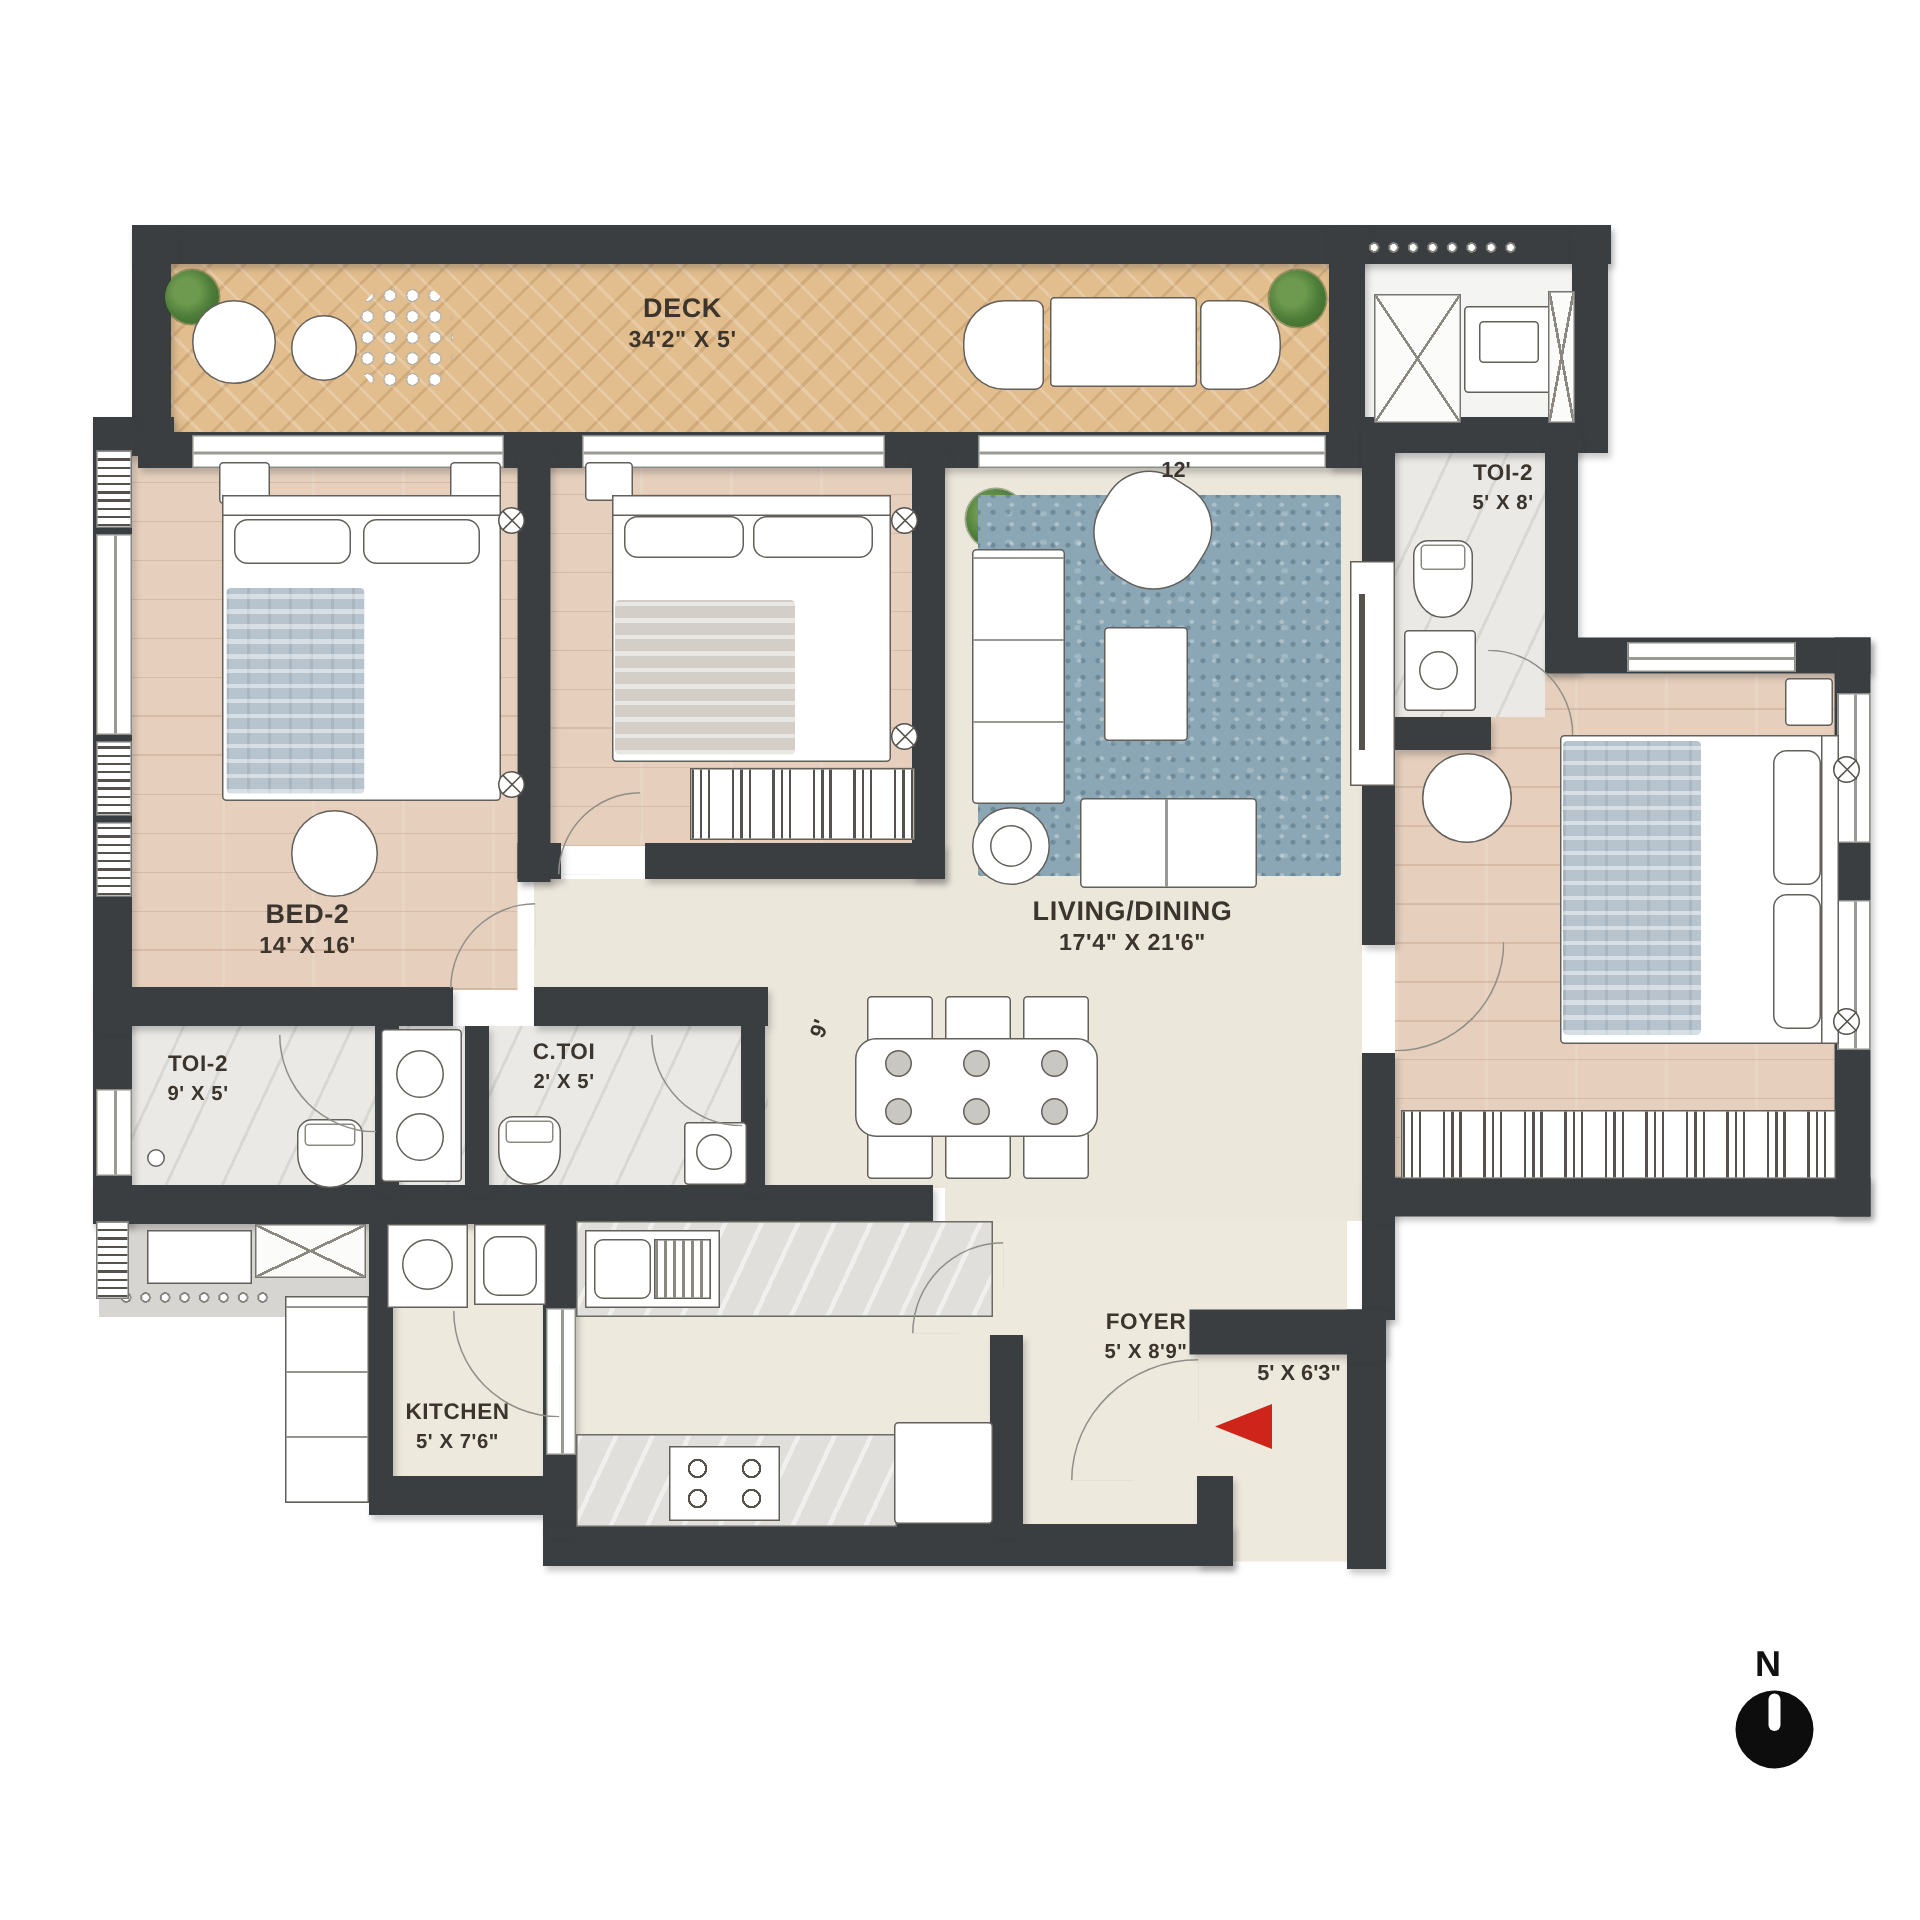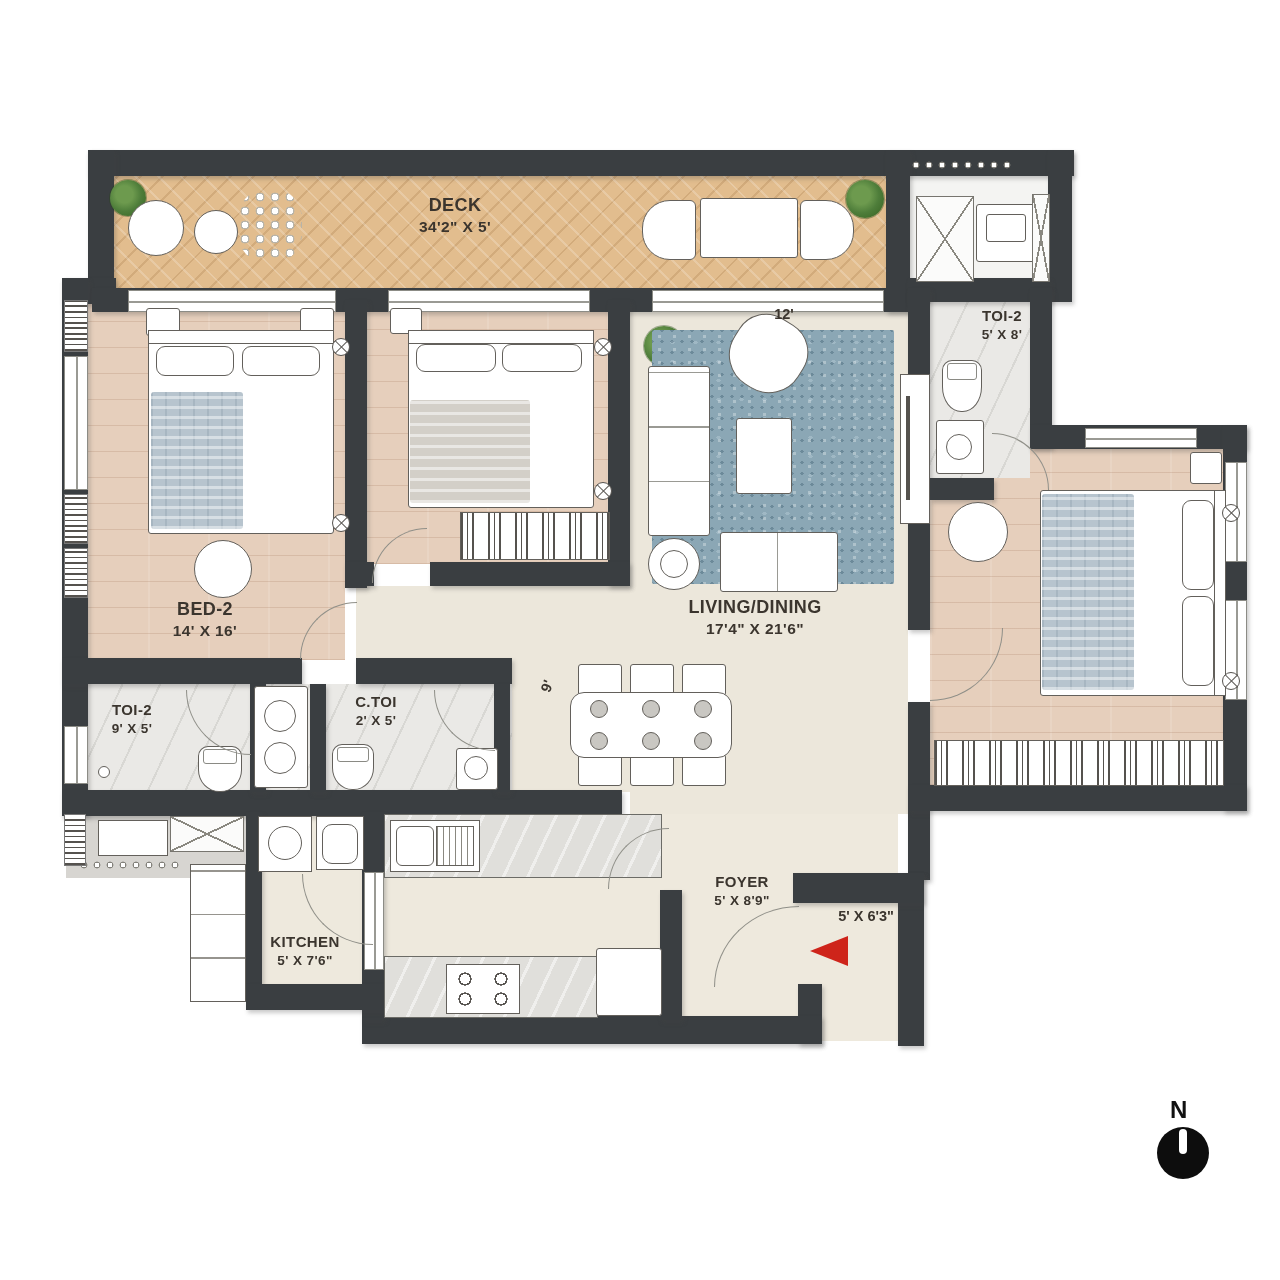--- a/index.html
+++ b/index.html
@@ -275,21 +275,21 @@
     <span class="dm">5' X 8'</span>
   </div>
   <div class="rlabel sm" style="left:330px;top:692px;width:92px;">
     <span class="nm">C.TOI</span>
     <span class="dm">2' X 5'</span>
   </div>
   <div class="rlabel sm" style="left:250px;top:932px;width:110px;">
     <span class="nm">KITCHEN</span>
     <span class="dm">5' X 7'6"</span>
   </div>
-  <div class="rlabel sm" style="left:682px;top:872px;width:120px;">
+  <div class="rlabel sm" style="left:704px;top:872px;width:120px;">
     <span class="nm">FOYER</span>
     <span class="dm">5' X 8'9"</span>
   </div>
   <div class="anno" style="left:818px;top:908px;width:96px;text-align:center;">5' X 6'3"</div>
   <div class="anno" style="left:760px;top:306px;width:48px;text-align:center;">12'</div>
   <div class="anno" style="left:530px;top:678px;width:34px;text-align:center;transform:rotate(-70deg);">9'</div>
 
   <div class="north" style="left:1170px;top:1096px;">N</div>
   <div class="compass" style="left:1157px;top:1127px;"></div>
   <div class="needle" style="left:1179px;top:1129px;"></div>

